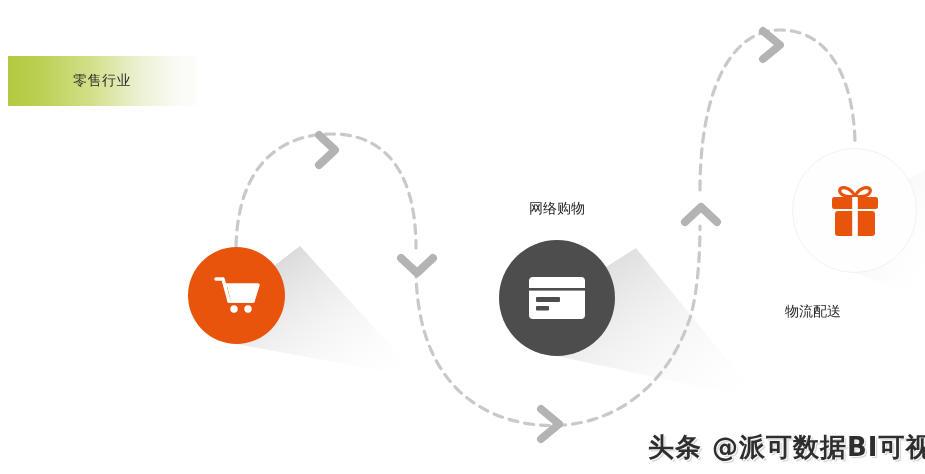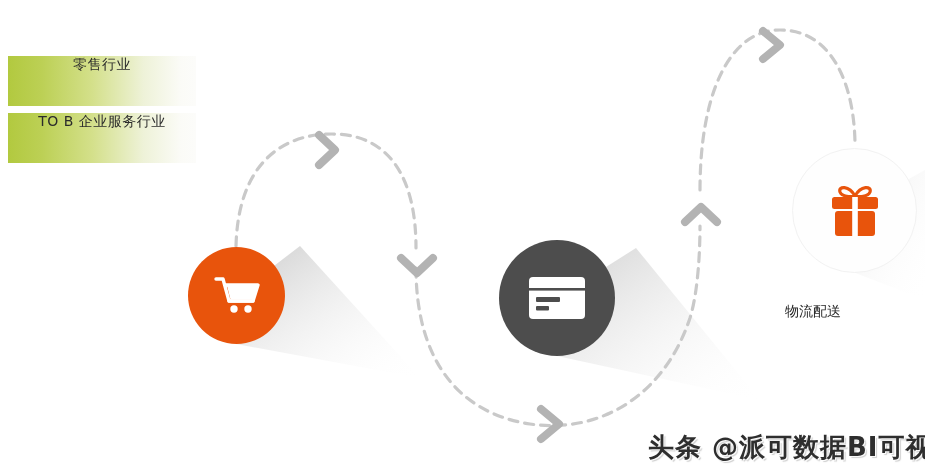--- a/index.html
+++ b/index.html
@@ -12,21 +12,21 @@
   }
   #stage{position:absolute;left:0;top:0;width:925px;height:474px;}
 
   
   .bars{position:absolute;left:8px;top:56px;width:188px;}
   .bar{
     position:relative;
     width:188px;height:50px;
     margin-bottom:7px;
     background:linear-gradient(to right,#b2c93f 0%,#bcd055 18%,#d4e08b 45%,#eef2d8 72%,#fbfbf7 92%,#fcfcfa 100%);
-    display:flex;align-items:flex-start;justify-content:center;
+    display:flex;align-items:center;justify-content:center;
     box-sizing:border-box;
   }
   .bar-label{
     font-size:14px;
     color:#2b2b2b;
     letter-spacing:.5px;
     white-space:nowrap;
     font-family:"DejaVu Sans","Liberation Sans",sans-serif;
   }
 
@@ -117,43 +117,41 @@
       <polyline points="541,409 559,424 541,439"></polyline>
       <polyline points="685,222 701,207 717,222"></polyline>
       <polyline points="763,31 780,45 763,59"></polyline>
     </g>
   </svg>
 
   <div class="bars">
     <div class="bar">
       <span class="bar-label">零售行业</span>
     </div>
-    <div class="bar">
-      <span class="bar-label">TO B 企业服务行业</span>
-    </div>
   </div>
 
   <div class="circle" id="cart-circle">
     <svg width="52" height="52" viewBox="0 0 52 52">
       <path d="M5 9 L12 9 L18 31 L42 31 L47 15 L15 15" fill="none" stroke="#ffffff" stroke-width="3.4" stroke-linecap="round" stroke-linejoin="round"></path>
       <path d="M15.5 14 L46.5 14 L42.5 29.5 L19.5 29.5 Z" fill="#ffffff"></path>
       <path d="M18 31 L42 31" stroke="#ffffff" stroke-width="3.4" stroke-linecap="round"></path>
       <circle cx="23" cy="39" r="3.7" fill="#ffffff"></circle>
       <circle cx="37" cy="39" r="3.7" fill="#ffffff"></circle>
     </svg>
   </div>
 
   <div class="circle" id="card-circle">
     <svg width="60" height="48" viewBox="0 0 60 48">
       <rect x="2" y="3" width="56" height="42" rx="4" ry="4" fill="#ffffff"></rect>
       <rect x="2" y="14" width="56" height="2.6" fill="#4d4d4d"></rect>
       <rect x="9" y="23" width="24" height="5" rx="1" fill="#4d4d4d"></rect>
       <rect x="9" y="32" width="13" height="4.4" rx="1" fill="#4d4d4d"></rect>
     </svg>
   </div>
+  <div class="node-label" id="card-label">网络购物</div>
 
   <div class="circle" id="gift-circle">
     <svg width="62" height="62" viewBox="0 0 62 62">
       <path d="M31 16 C 25 5, 14 6, 16 12 C 18 17, 27 17, 31 16 Z" fill="none" stroke="#e8540c" stroke-width="3.2" stroke-linejoin="round"></path>
       <path d="M31 16 C 37 5, 48 6, 46 12 C 44 17, 35 17, 31 16 Z" fill="none" stroke="#e8540c" stroke-width="3.2" stroke-linejoin="round"></path>
       <rect x="8" y="17" width="46" height="12" rx="2.5" fill="#e8540c"></rect>
       <rect x="11" y="31" width="40" height="25" rx="3" fill="#e8540c"></rect>
       <rect x="28.2" y="17" width="5.6" height="39" fill="#ffffff"></rect>
     </svg>
   </div>

